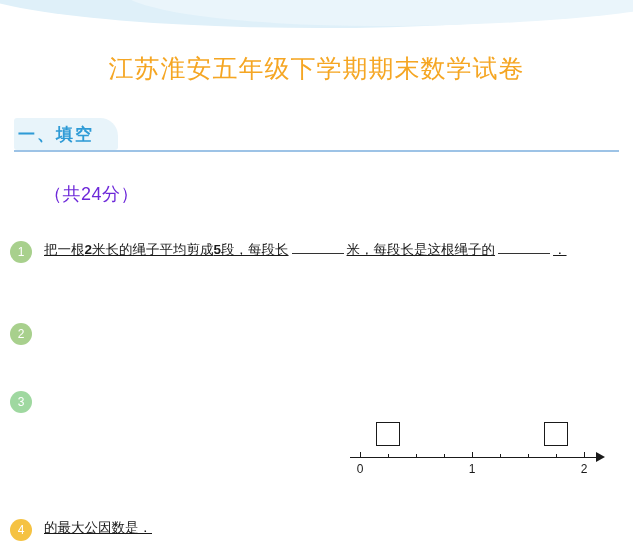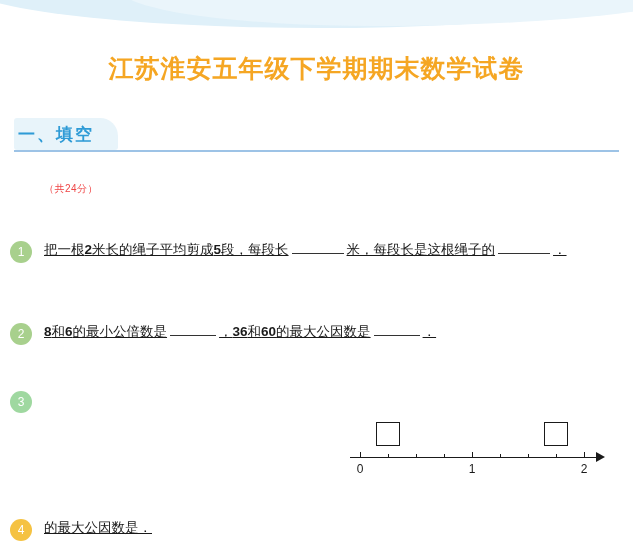--- a/index.html
+++ b/index.html
@@ -43,21 +43,21 @@
     border-radius: 0 0 60% 40%;
   }
 
   .page-title {
     position: absolute;
     top: 52px;
     left: 0;
     width: 633px;
     text-align: center;
     font-size: 25px;
-    font-weight: bold;
+    font-weight: normal;
     color: #f5a623;
     letter-spacing: 1px;
   }
 
   
   .section-header {
     position: absolute;
     top: 118px;
     left: 14px;
     width: 605px;
@@ -86,22 +86,22 @@
     top: 32px;
     width: 605px;
     height: 2px;
     background: #9dc3e6;
   }
 
   .points-note {
     position: absolute;
     top: 182px;
     left: 44px;
-    font-size: 10px;
-    color: #ef4444;
+    font-size: 18px;
+    color: #6d28d9;
     letter-spacing: 0.5px;
   }
 
   
   .question {
     position: absolute;
     left: 10px;
     width: 615px;
     display: flex;
     align-items: flex-start;
@@ -221,23 +221,20 @@
 
 <div class="question" style="top:240px;">
   <div class="q-num" style="background:#a8d08d;">1</div>
   <div class="q-body">
     <span>把一根</span><span class="b">2</span><span>米长的绳子平均剪成</span><span class="b">5</span><span>段，每段长</span><span class="blank"></span><span>米，每段长是这根绳子的</span><span class="blank"></span><span>．</span>
   </div>
 </div>
 
 <div class="question" style="top:322px;">
   <div class="q-num" style="background:#a8d08d;">2</div>
-  <div class="q-body">
-    <span class="b">8</span><span>和</span><span class="b">6</span><span>的最小公倍数是</span><span class="blank-short"></span><span>，</span><span class="b">36</span><span>和</span><span class="b">60</span><span>的最大公因数是</span><span class="blank-short"></span><span>．</span>
-  </div>
 </div>
 
 <div class="question" style="top:390px;">
   <div class="q-num" style="background:#9fd8a0;">3</div>
 </div>
 
 <div class="numberline">
   <div class="nl-axis"></div>
   <div class="nl-arrow"></div>
 

